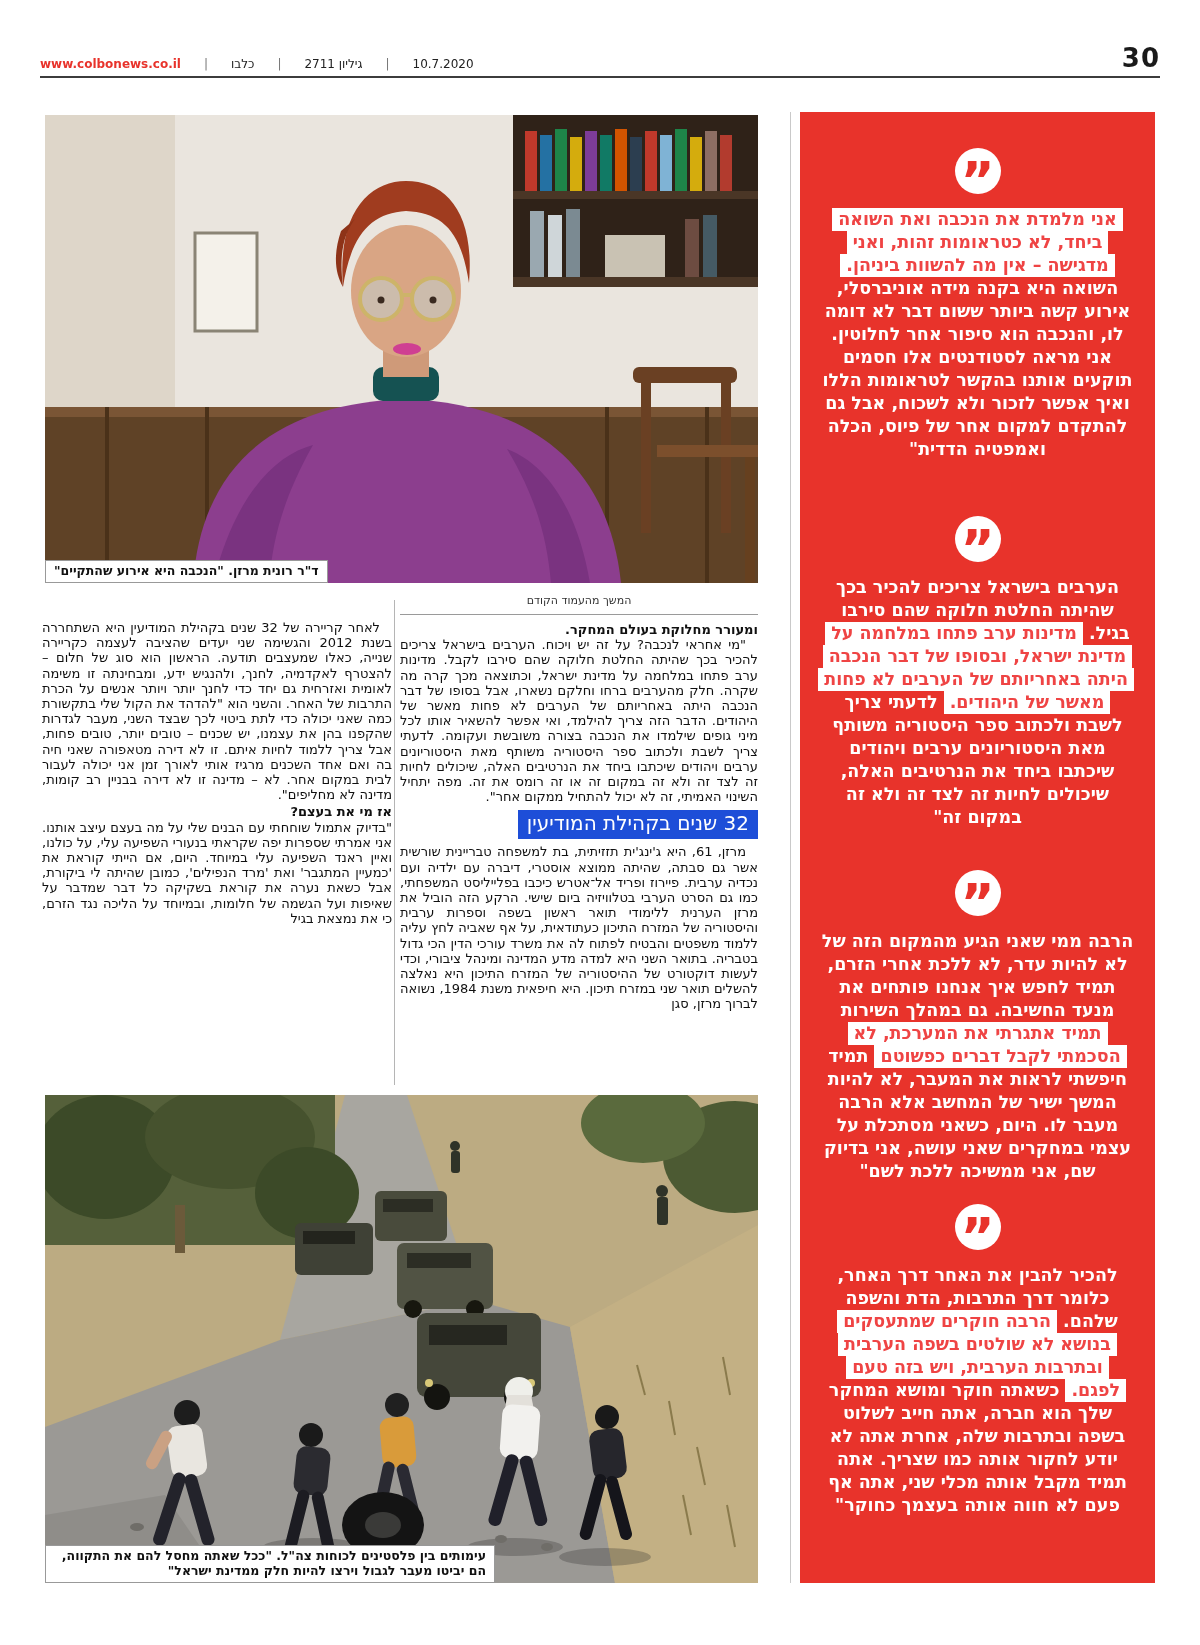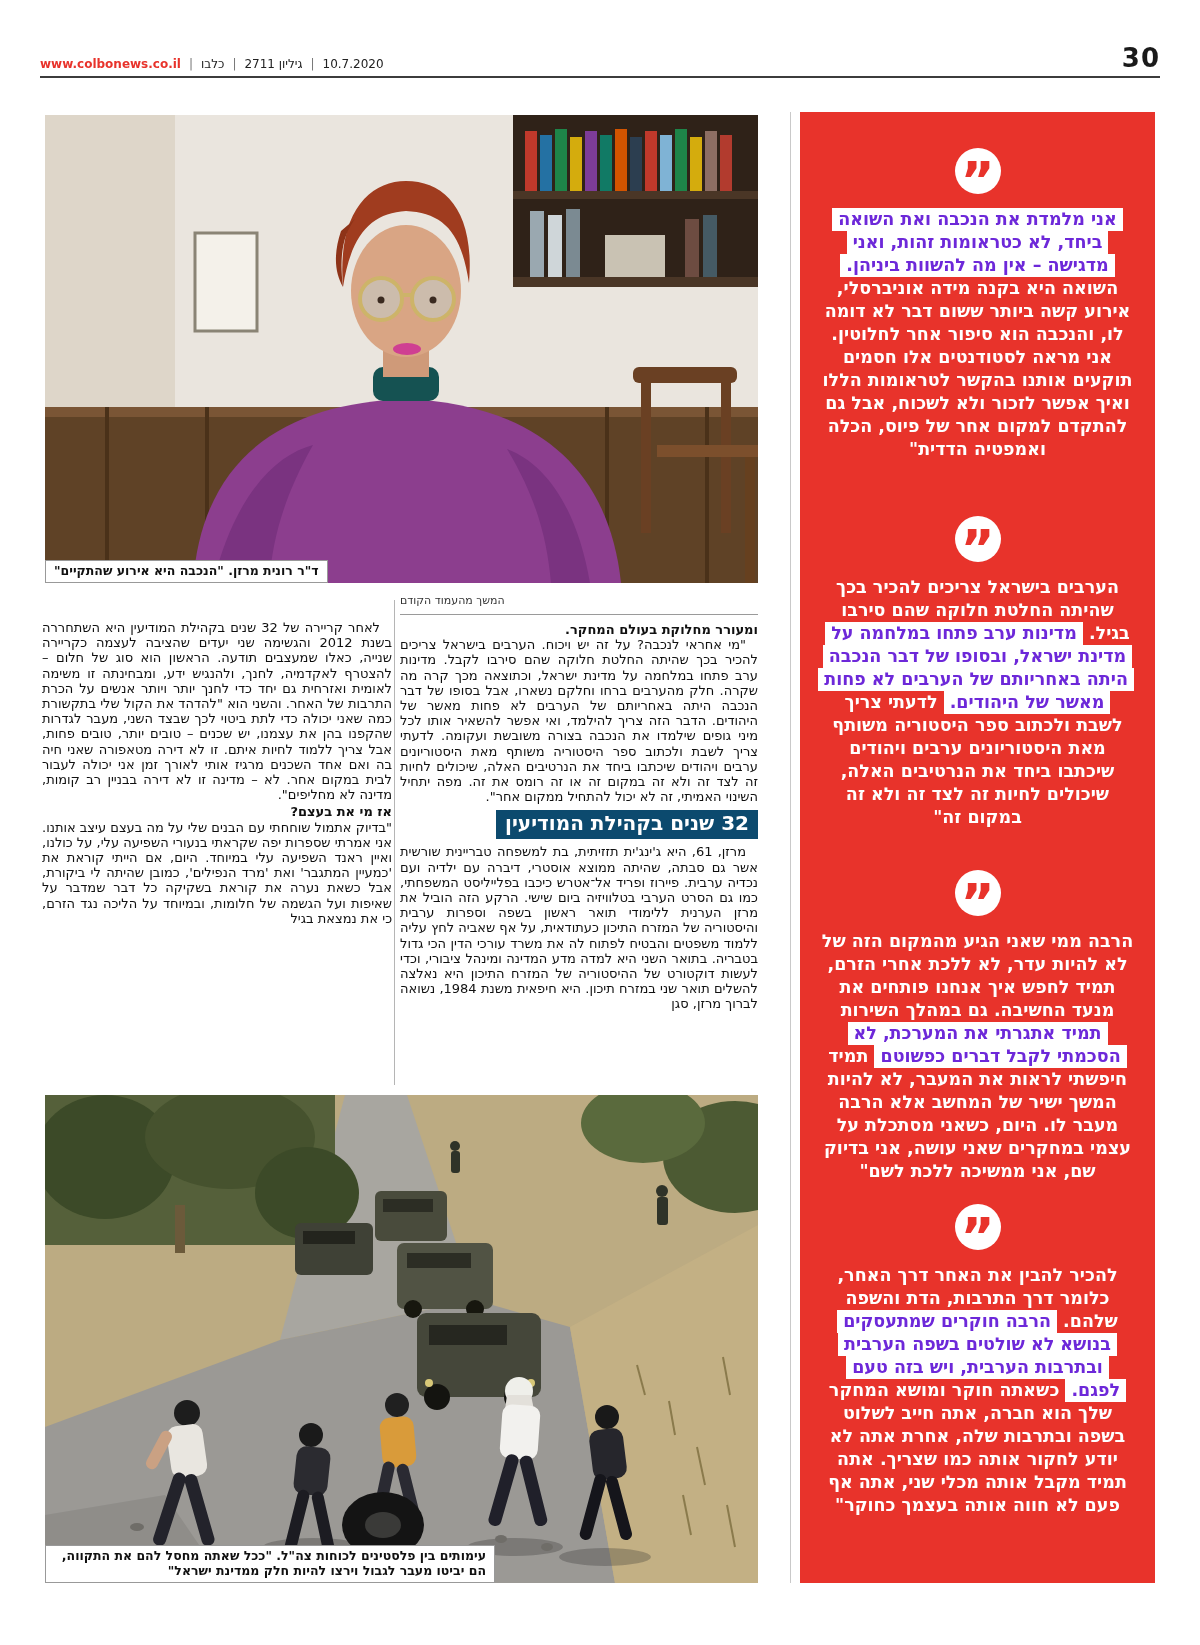--- a/index.html
+++ b/index.html
@@ -3,57 +3,57 @@
 <meta charset="utf-8">
 <style>
   html,body{margin:0;padding:0;background:#ffffff;}
   .page{position:relative;width:1200px;height:1645px;background:#ffffff;overflow:hidden;
         font-family:"DejaVu Sans",sans-serif;color:#1a1a1a;}
 
   
   .header{position:absolute;left:40px;top:48px;width:1120px;height:30px;
           border-bottom:2px solid #3c3c3c;display:flex;align-items:flex-end;
           justify-content:space-between;padding-bottom:5px;box-sizing:border-box;}
-  .header-meta{display:flex;gap:8px;align-items:baseline;font-size:12px;color:#222;}
+  .header-meta{display:flex;gap:23px;align-items:baseline;font-size:12px;color:#222;}
   .header-url{color:#e8332b;font-weight:bold;}
   .header-sep{color:#777;}
   .header-he{direction:rtl;}
   .page-num{font-size:26px;font-weight:bold;letter-spacing:1px;line-height:1;margin-left:16px;}
 
   
   .photo-top{position:absolute;left:45px;top:115px;width:713px;height:468px;overflow:hidden;background:#eae5de;}
   .photo-bottom{position:absolute;left:45px;top:1095px;width:713px;height:488px;overflow:hidden;background:#bcab82;}
   .caption{position:absolute;left:0;bottom:0;background:#fff;border:1px solid #999;
            padding:2px 8px 3px;font-size:12.5px;font-weight:bold;direction:rtl;text-align:right;
            color:#111;line-height:1.25;}
   .caption-bottom{max-width:432px;}
 
   
-  .continued{position:absolute;left:400px;top:594px;width:358px;direction:rtl;text-align:left;
+  .continued{position:absolute;left:400px;top:594px;width:358px;direction:rtl;text-align:center;
              font-size:11px;color:#333;border-bottom:1px solid #9a9a9a;padding-bottom:7px;box-sizing:border-box;}
   .col{position:absolute;direction:rtl;text-align:justify;font-size:13px;line-height:15.2px;color:#101010;overflow:hidden;}
   .col-right{left:400px;top:622px;width:358px;height:463px;}
   .col-left{left:42px;top:620px;width:350px;height:465px;}
   .col p{margin:0;}
   .col .indent{text-indent:12px;}
   .bold{font-weight:bold;}
   .subhead{font-weight:bold;margin-top:2px !important;}
   .col-divider{position:absolute;left:394px;top:600px;width:1px;height:485px;background:#b5b5b5;}
-  .red-headline{display:inline-block;background:#0c4a6e;color:#ffffff;font-weight:bold;
+  .red-headline{display:inline-block;background:#1d4ed8;color:#ffffff;font-weight:normal;
                 font-size:20px;line-height:1.1;padding:2px 9px 5px;margin:6px 0 5px;}
 
   
   .sidebar-rule{position:absolute;left:790px;top:112px;width:1px;height:1471px;background:#c9c9c9;}
   .sidebar{position:absolute;left:800px;top:112px;width:355px;height:1471px;background:#e8332b;}
   .quote{position:absolute;left:21px;right:21px;text-align:center;direction:rtl;}
   .qicon{width:46px;height:46px;border-radius:50%;background:#ffffff;margin:0 auto 14px;
          overflow:hidden;display:flex;justify-content:center;}
   .qicon span{color:#e8332b;font-weight:bold;font-size:52px;line-height:1;transform:translateY(7px);}
   .qtext{margin:0;color:#ffffff;font-weight:bold;font-size:17.5px;line-height:23px;}
-  .hl{background:#ffffff;color:#6d28d9;padding:1px 6px 2px;
+  .hl{background:#ffffff;color:#ef4444;padding:1px 6px 2px;
       -webkit-box-decoration-break:clone;box-decoration-break:clone;}
   .q1{top:36px;} .q2{top:404px;} .q3{top:758px;} .q4{top:1092px;}
 </style>
 </head>
 <body>
 
 <div class="page">
 
   <div class="header">
     <div class="header-meta">

